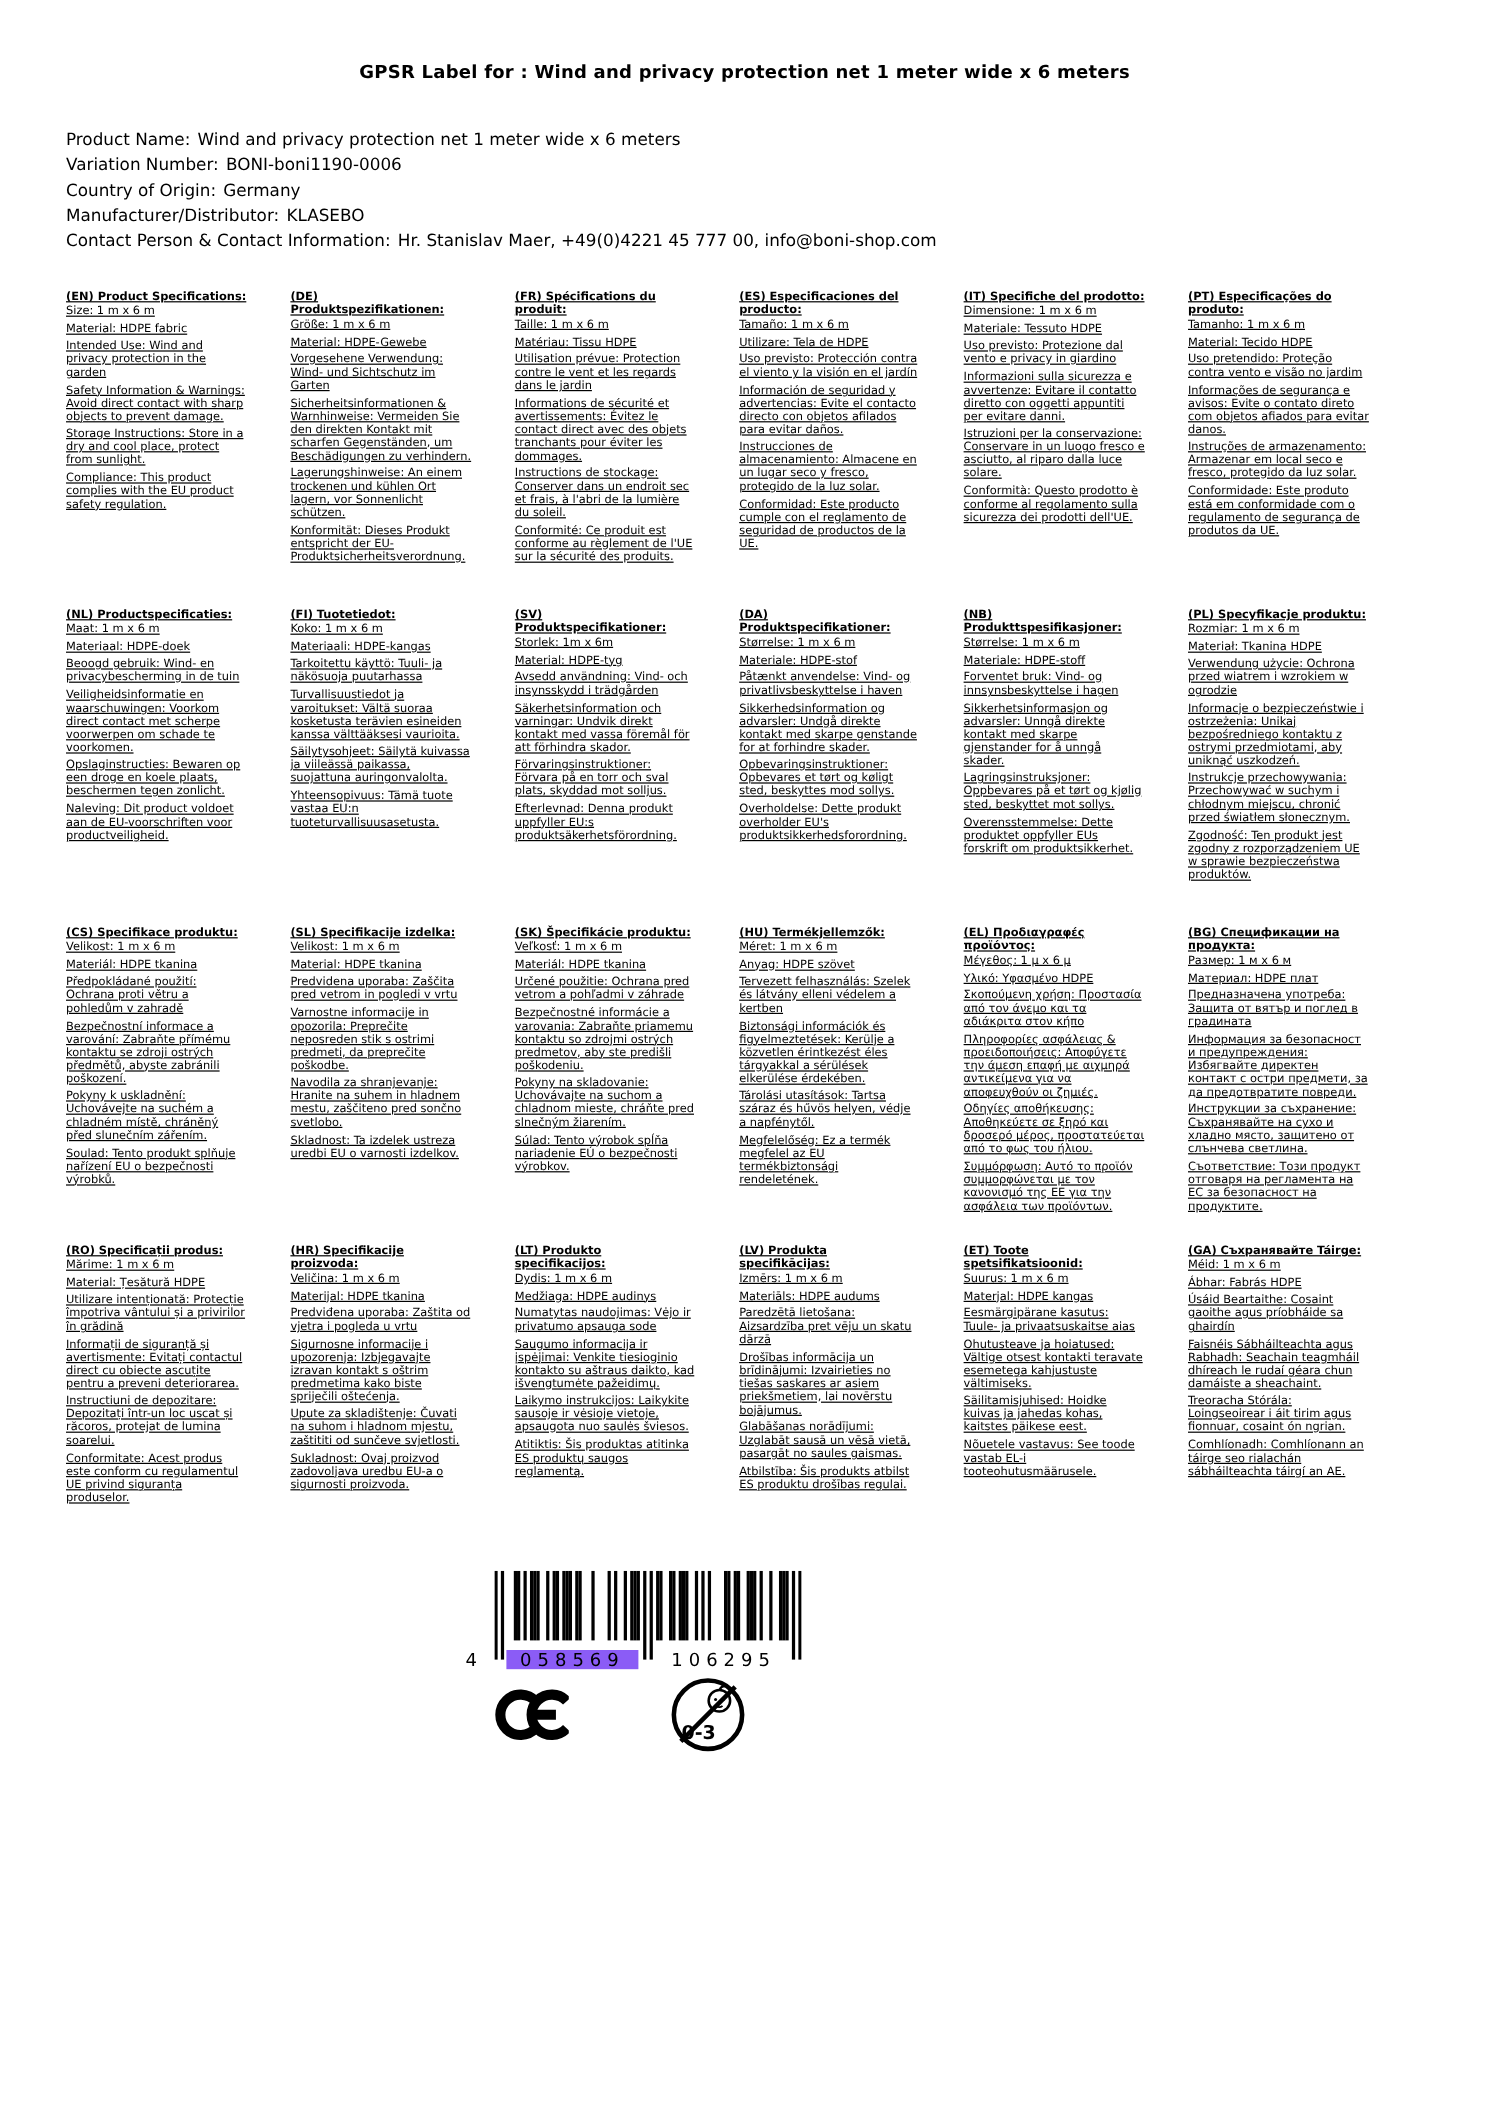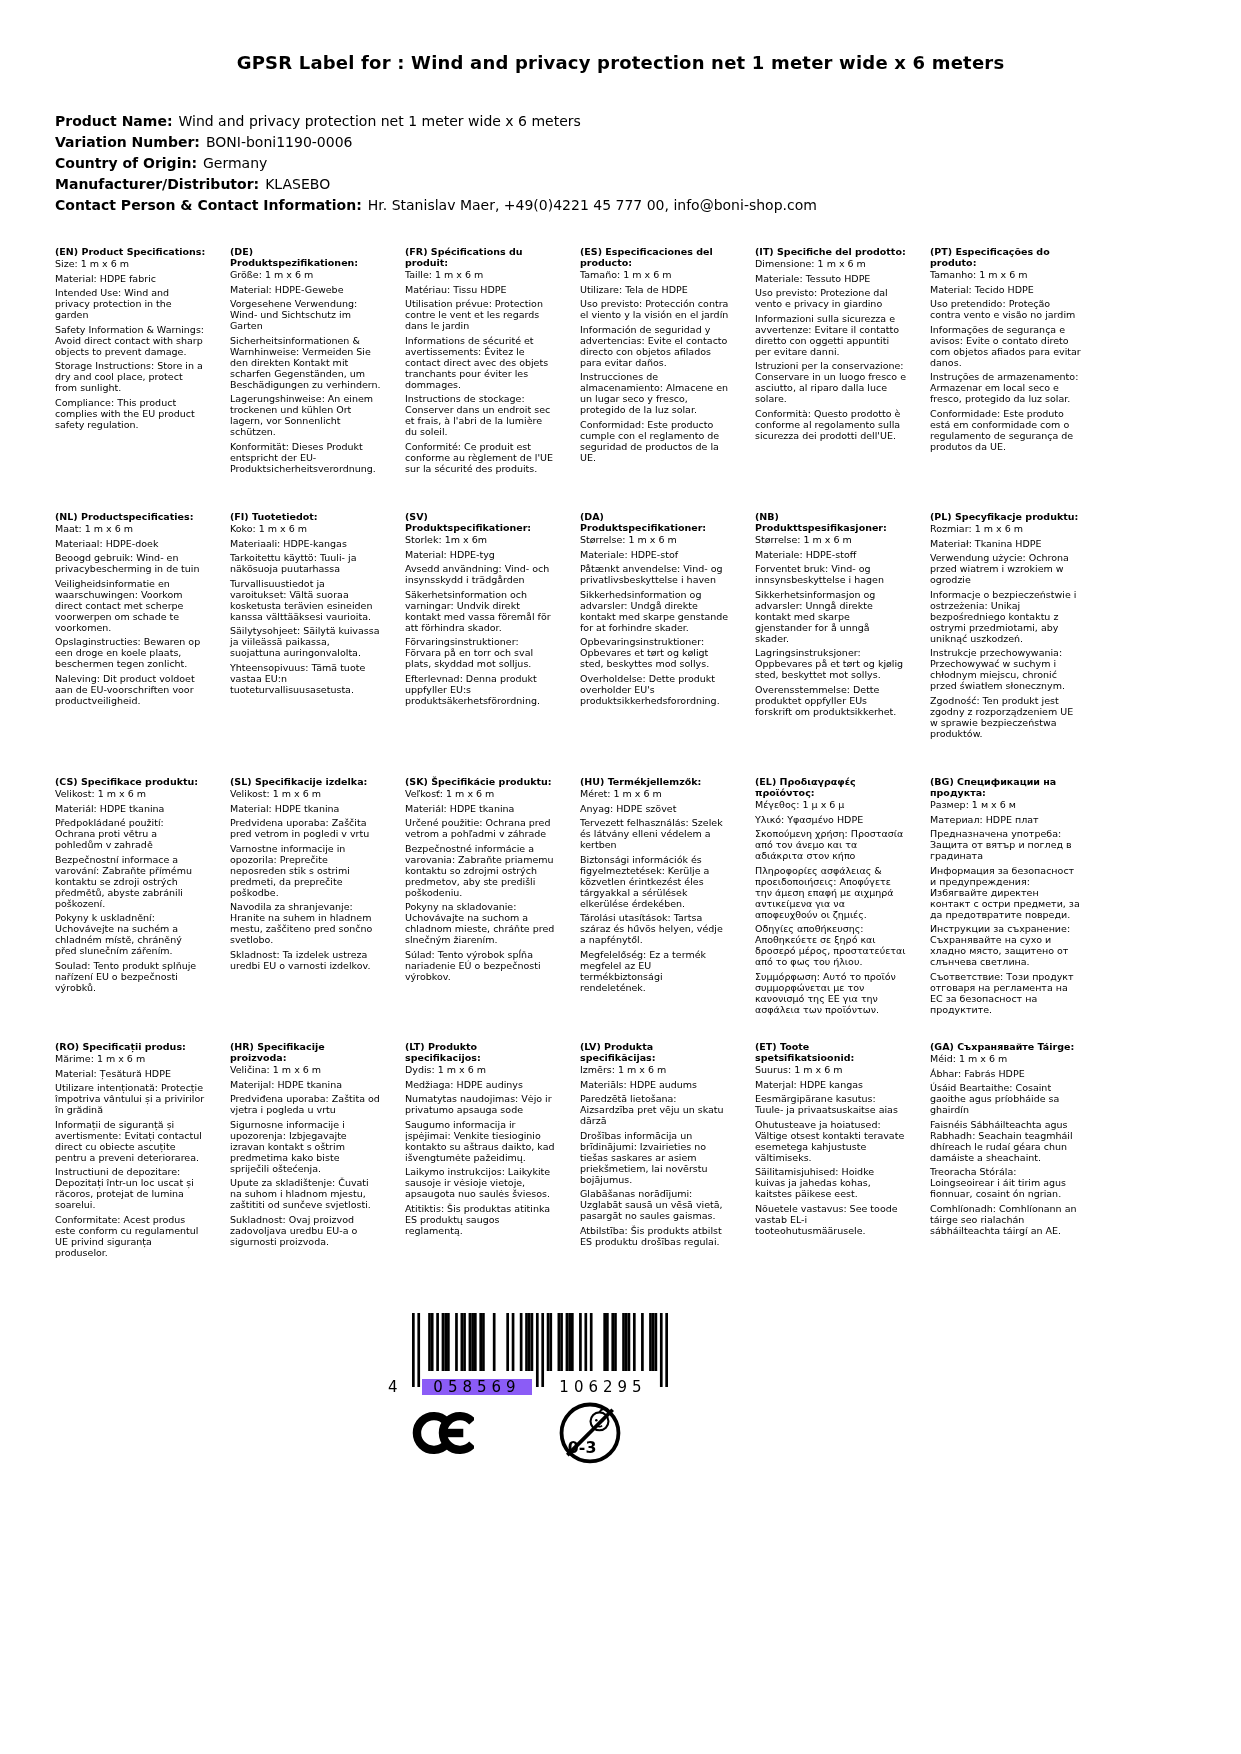--- a/index.html
+++ b/index.html
@@ -3,29 +3,29 @@
 <meta charset="utf-8">
 <style>
   html,body{margin:0;padding:0;background:#fff;}
   body{
     width:1241px;height:1754px;position:relative;color:#000;
     font-family:"DejaVu Sans","Liberation Sans",sans-serif;
     overflow:hidden;
   }
   .title{
     margin:50px 150px 0;text-align:center;
-    font-size:18px;font-weight:bold;line-height:1.4;letter-spacing:.2px;
+    font-size:15px;font-weight:bold;line-height:1.4;letter-spacing:.2px;
   }
   .product-info{margin:36px 55px 0;font-size:14px;line-height:21px;}
   .pi-line{white-space:nowrap;}
-  .pi-label{font-weight:bold;}
+  .pi-label{font-weight:normal;}
   .pi-value{margin-left:6px;}
   .spec-grid{
     margin:30px 55px 0;display:grid;
-    grid-template-columns:repeat(6,165px);column-gap:10px;
+    grid-template-columns:repeat(6,165px);column-gap:22px;text-decoration:underline;
   }
   .spec-cell{
     min-height:265px;font-size:9.5px;line-height:11px;
     padding-right:14px;box-sizing:border-box;overflow-wrap:break-word;
   }
   .spec-header{font-weight:bold;margin:0 0 1px 0;}
   .spec-line{margin:0 0 3.5px 0;}
   .footer{position:relative;width:100%;height:300px;margin-top:4px;}
   .barcode-wrap{position:absolute;left:412px;top:3px;width:256px;height:80px;}
   .barcode-svg{position:absolute;left:0;top:0;}

